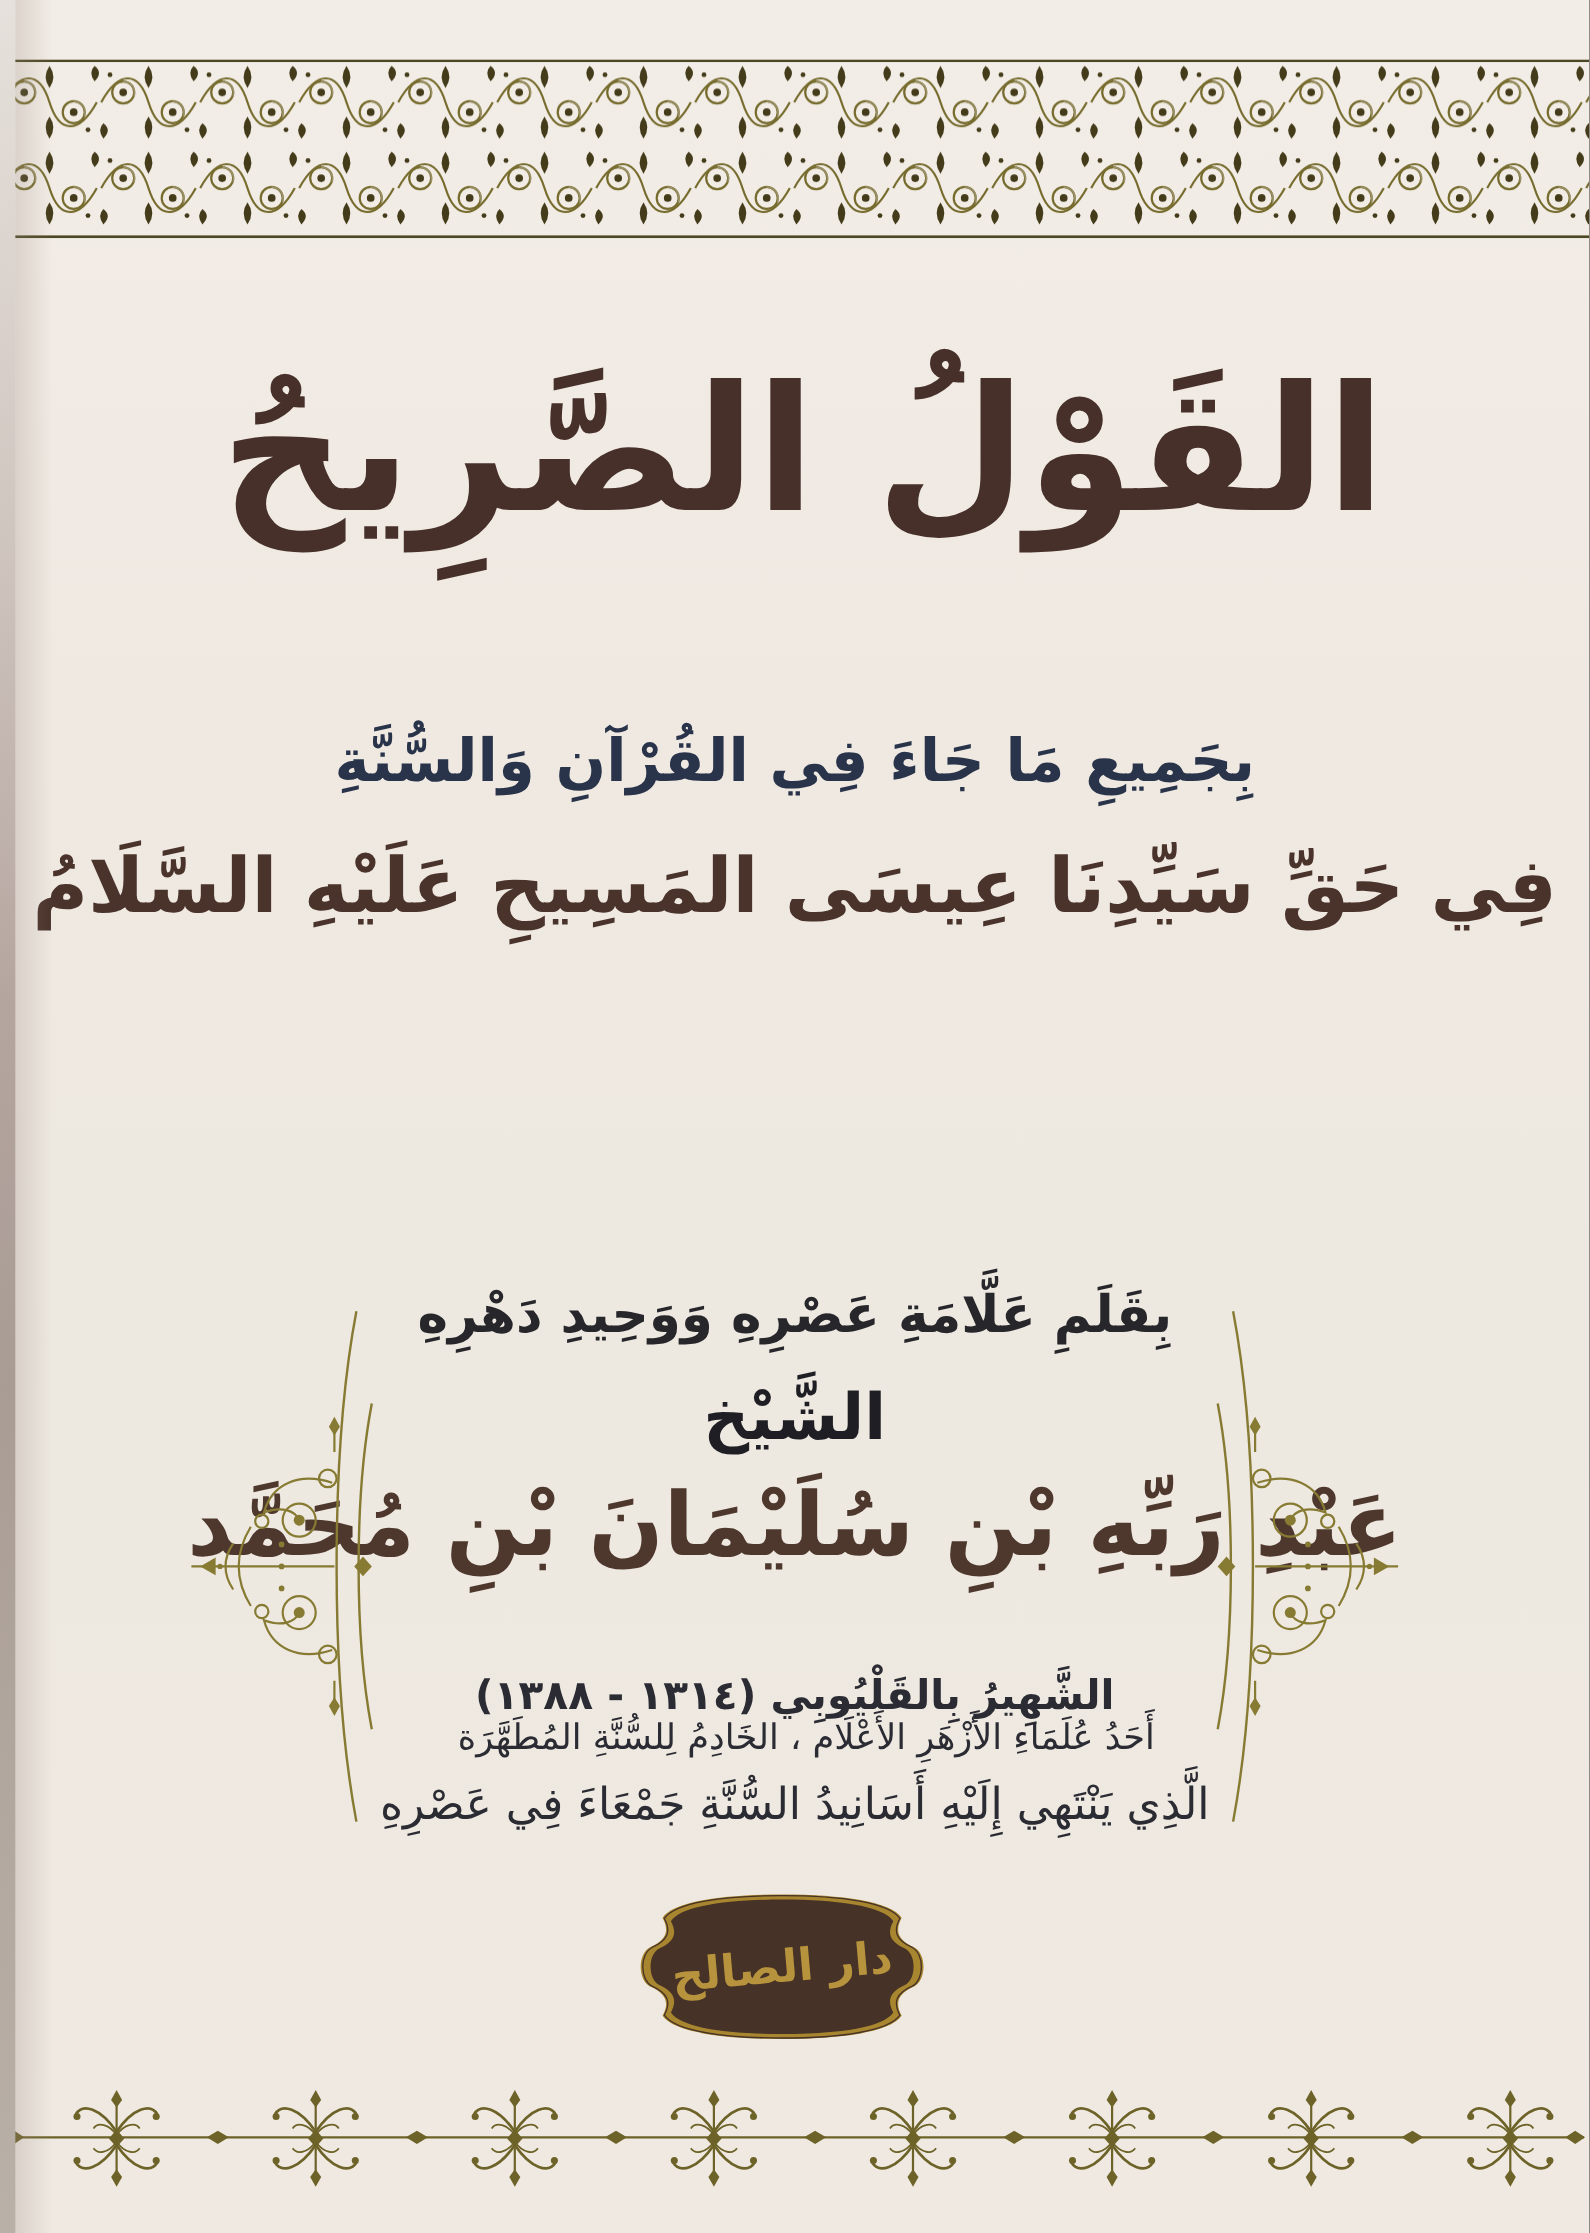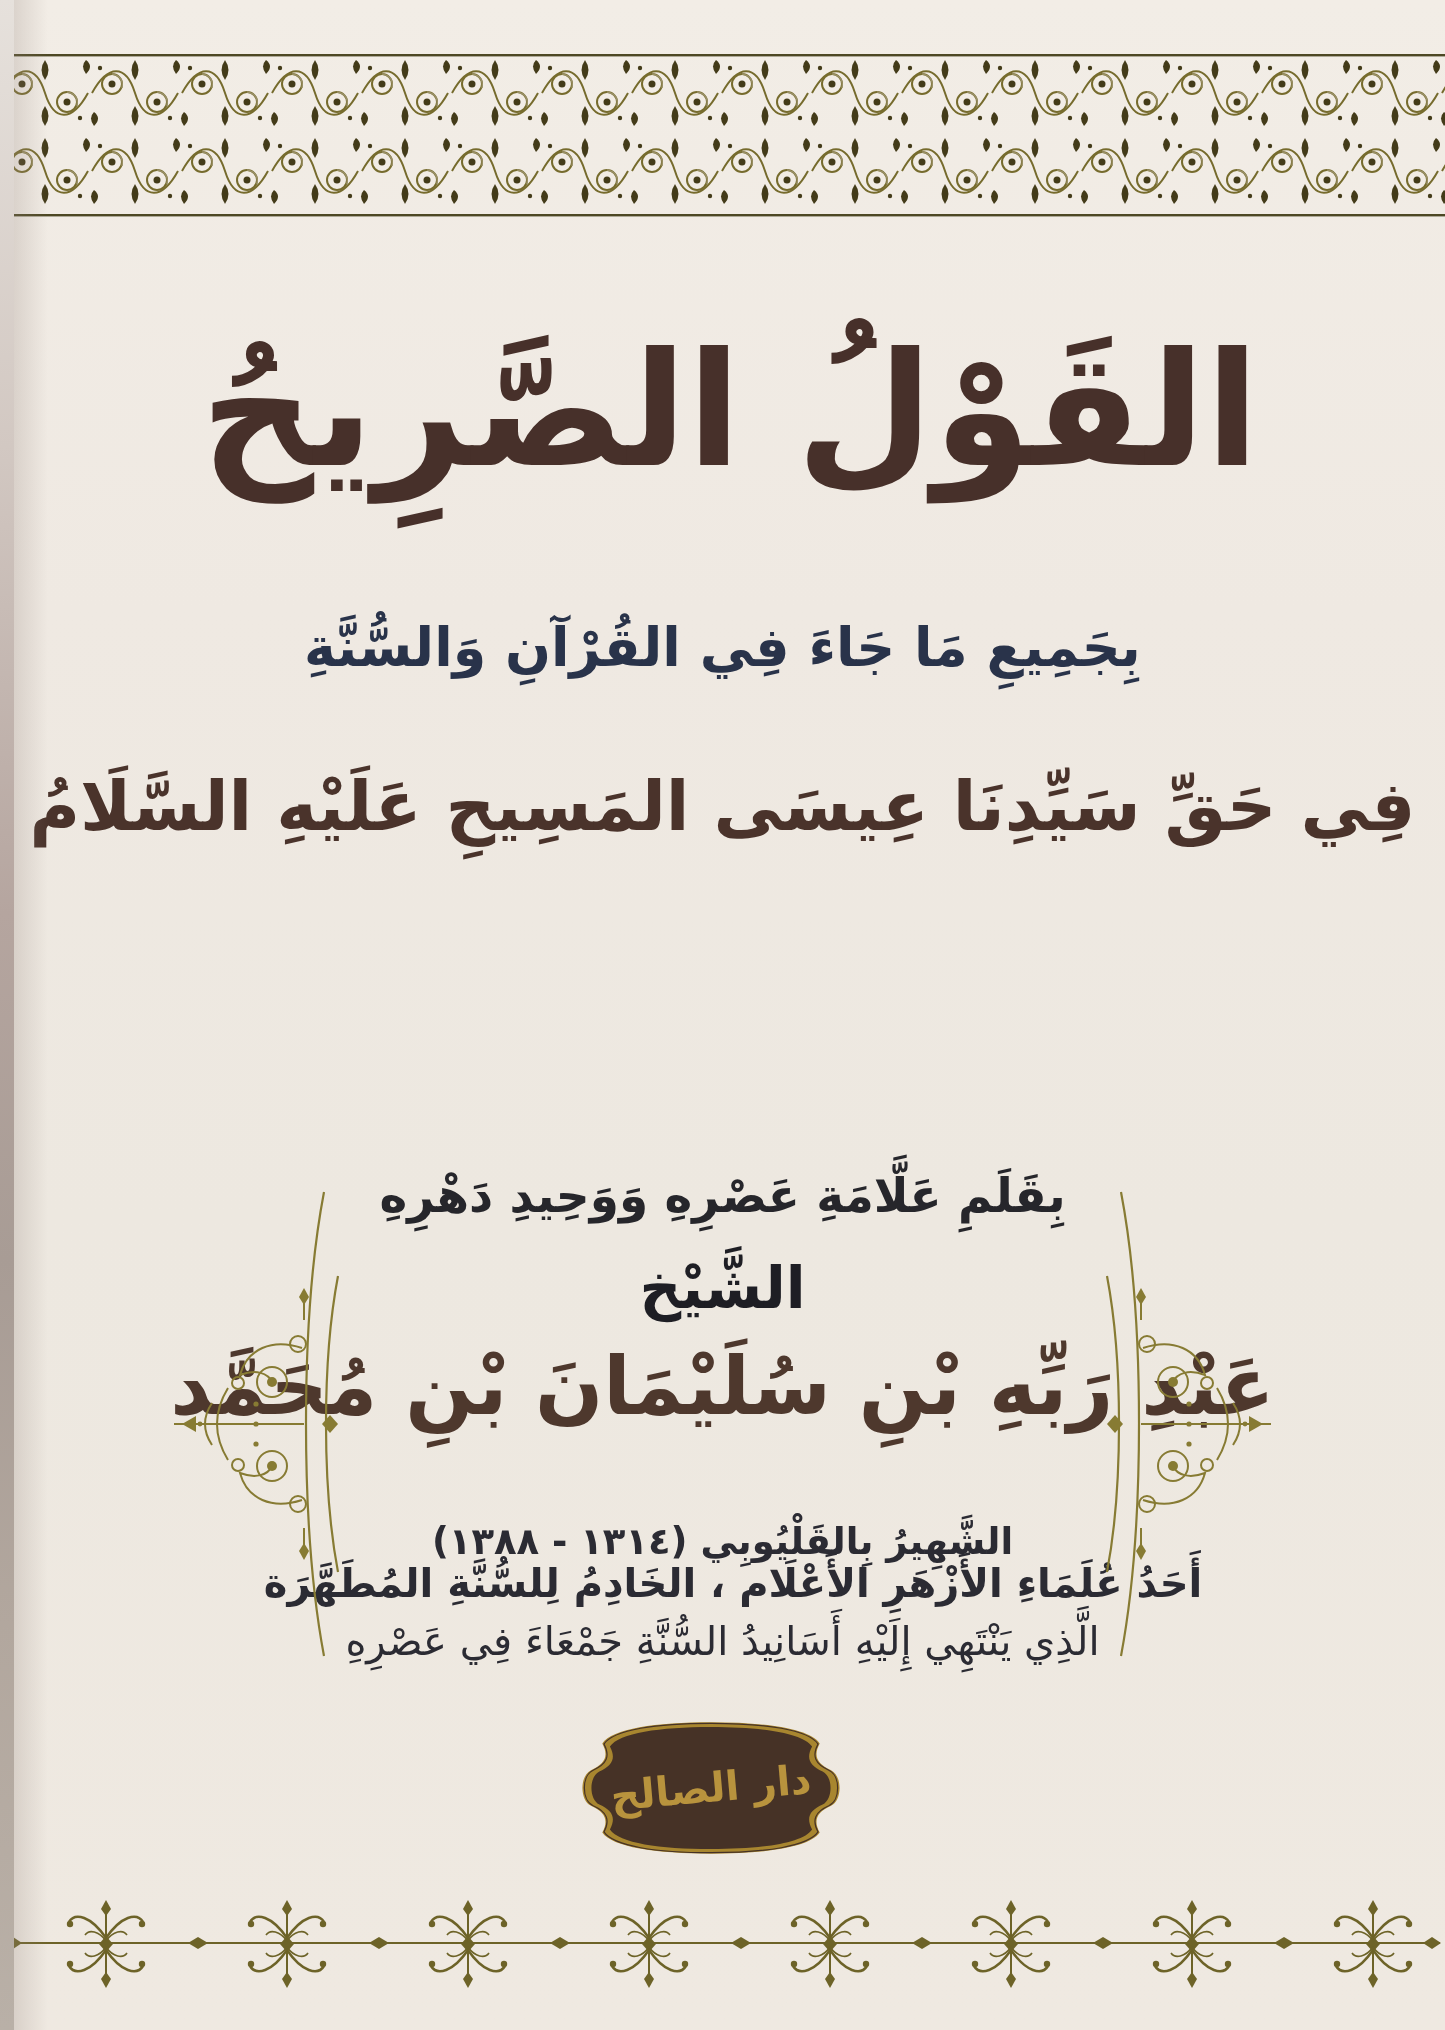--- a/index.html
+++ b/index.html
@@ -22,27 +22,27 @@
   }
   .band{position:absolute;left:0;width:1445px;display:block;}
   .top-band{top:54px;height:164px;}
   .bottom-band{top:1895px;height:100px;}
   .txt{
     position:absolute;left:0;right:0;text-align:center;
     direction:rtl;white-space:nowrap;
     font-family:"DejaVu Sans",sans-serif;
   }
   .title{top:318px;font-size:158px;font-weight:bold;color:#47302a;letter-spacing:1px;margin-left:15px;}
-  .subtitle{top:616px;font-size:54px;font-weight:600;color:#29334a;}
+  .subtitle{top:660px;font-size:54px;font-weight:600;color:#29334a;}
   .dedication{top:766px;font-size:69px;font-weight:bold;color:#4a332b;text-align:center;}
   .byline{top:1168px;font-size:47px;font-weight:600;color:#26262b;}
   .sheikh{top:1240px;font-size:58px;font-weight:bold;color:#1e1e24;margin-top:14px;}
   .author{top:1340px;font-size:80px;font-weight:bold;color:#4e382d;}
   .epithet{top:1492px;font-size:37px;font-weight:600;color:#2b2b33;margin-top:28px;}
-  .desc1{top:1560px;font-size:40px;font-weight:700;color:#2b2b33;padding-left:21px;}
+  .desc1{top:1560px;font-size:32px;font-weight:400;color:#2b2b33;padding-left:21px;}
   .desc2{top:1618px;font-size:40px;font-weight:500;color:#2b2b33;}
   .flourish{position:absolute;top:1188px;width:215px;height:472px;}
   .flourish.left{left:152px;}
   .flourish.right{left:1078px;transform:scaleX(-1);}
   .seal{position:absolute;left:565px;top:1714px;width:292px;height:148px;}
 </style>
 </head>
 <body>
 
 <div class="page">

